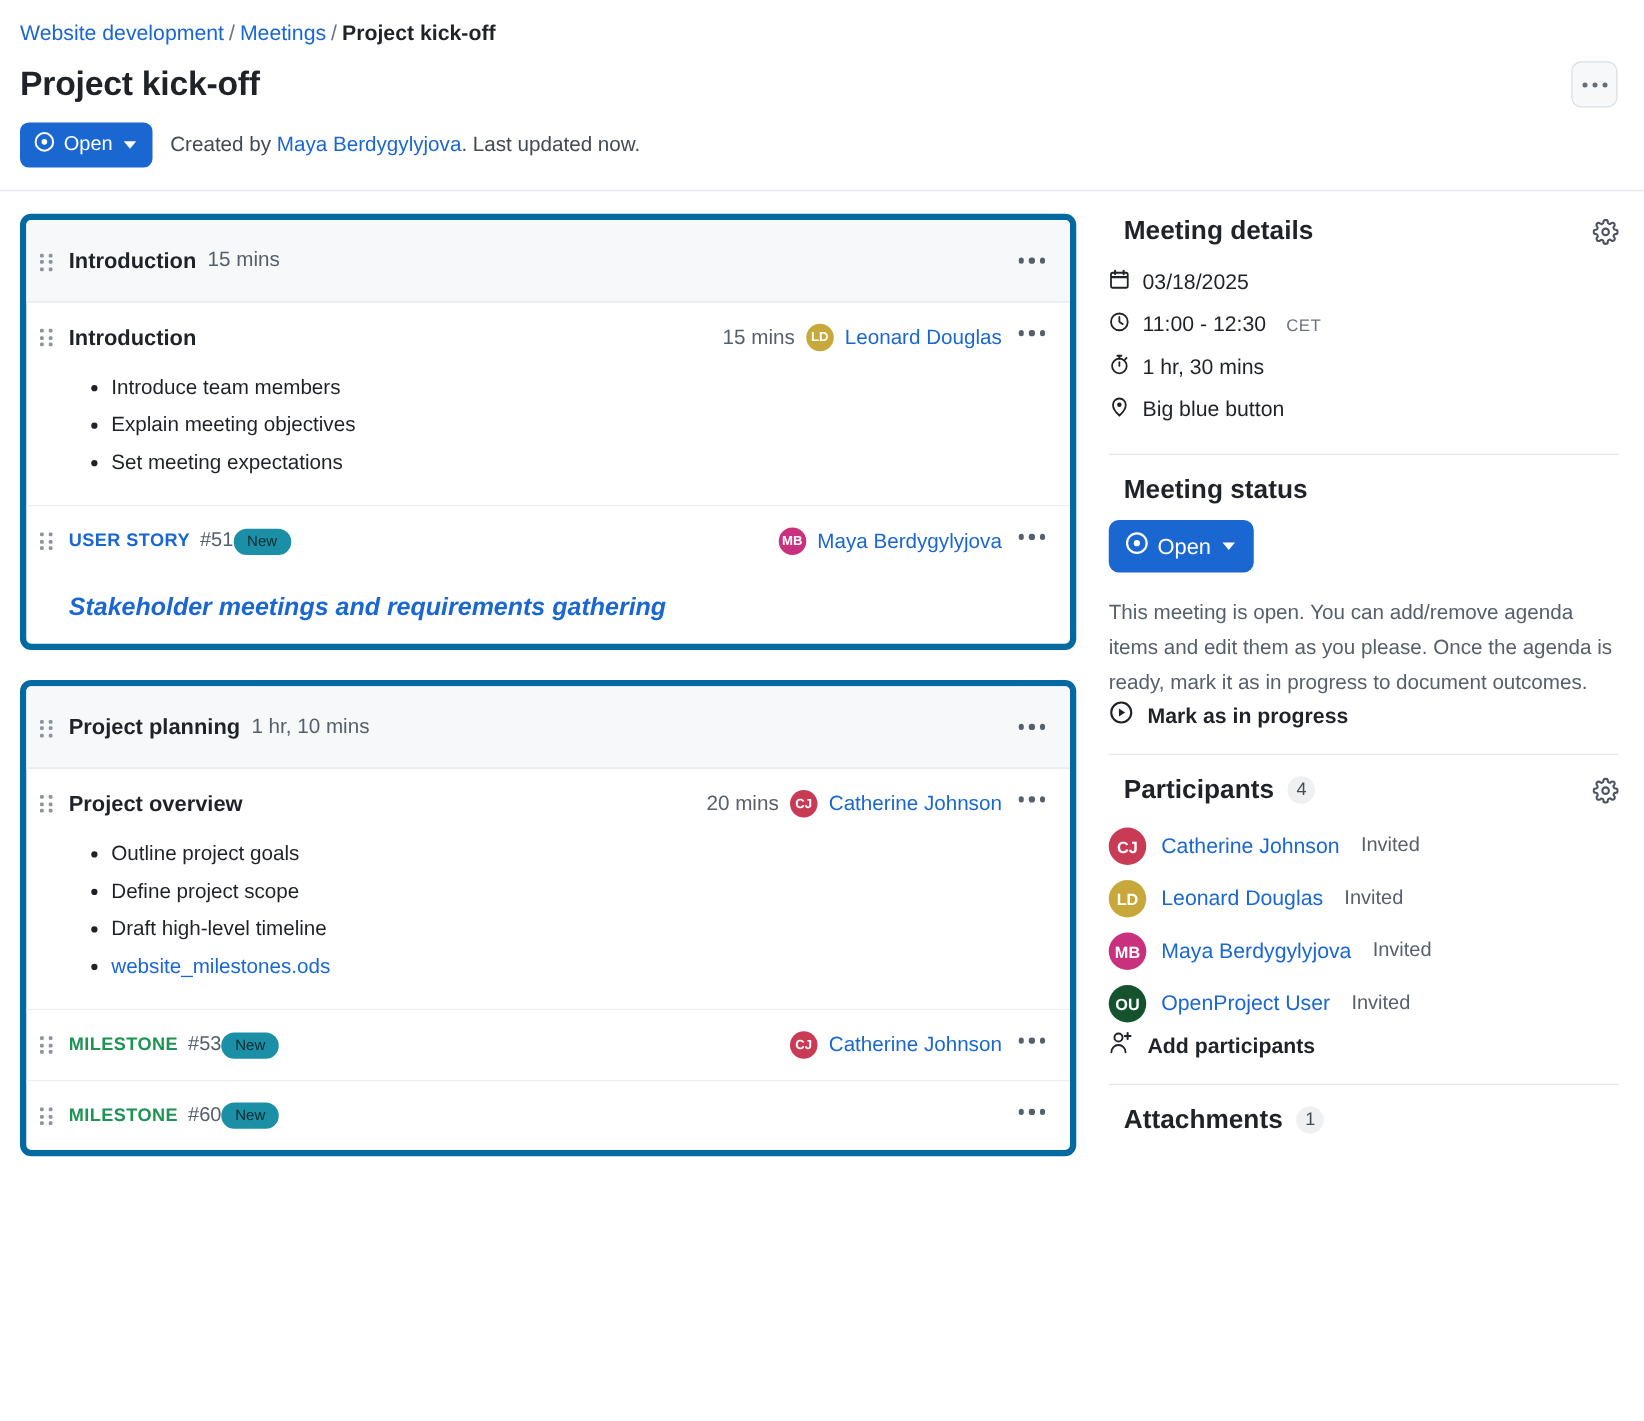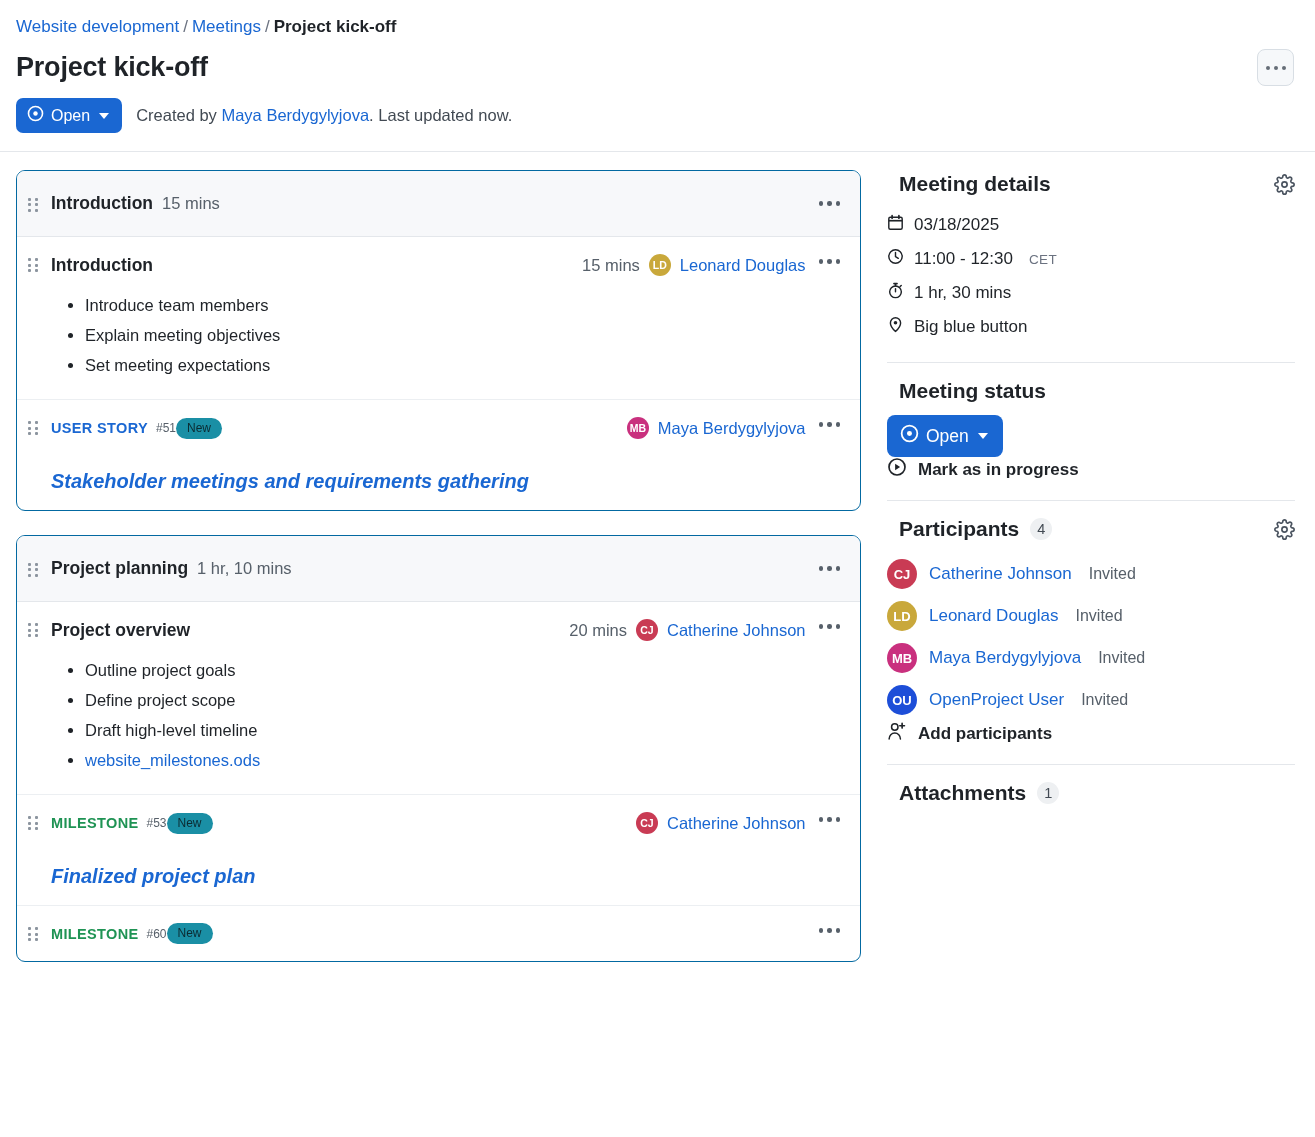--- a/index.html
+++ b/index.html
@@ -67,21 +67,21 @@
 
   .head-divider { height: 1px; background: #e4e7eb; }
 
   
   .cols { display: flex; align-items: flex-start; }
   .left-col { width: 877px; padding: 18px 16px 0 16px; }
   .right-col { width: 438px; padding: 20px 20px 0 10px; }
 
   
   .card {
-    border: 1px solid #0369a1;
+    border: 5px solid #0369a1;
     border-radius: 9px;
     overflow: hidden;
     background: #fff;
     margin-bottom: 24px;
   }
   .sec-head {
     background: #f7f8fa;
     border-bottom: 1px solid #e4e7eb;
     display: flex; align-items: center;
     padding: 22px 18px 22px 11px;
@@ -102,21 +102,21 @@
   .mins { font-size: 16.5px; color: #57606a; }
   .person { font-size: 16.5px; color: #1a67d2; }
 
   ul.notes { margin: 14px 0 2px 0; padding-left: 34px; }
   ul.notes li { font-size: 16.5px; line-height: 30px; color: #1f2328; }
   ul.notes li a { color: #1a67d2; }
 
   .wp-type { font-size: 14.5px; font-weight: bold; letter-spacing: 0.35px; }
   .wp-type.userstory { color: #1a67d2; }
   .wp-type.milestone { color: #1f9354; }
-  .wp-id { font-size: 12px; color: #57606a; margin-left: 8px; }
+  .wp-id { font-size: 16px; color: #57606a; margin-left: 8px; }
   .wp-badge {
     display: inline-block; 
     background: #1a8fa5; color: #0b2a31;
     border-radius: 13px; padding: 3px 11px 4px 11px;
     font-size: 12px; font-weight: normal;
   }
   .wp-subject {
     display: block; margin-top: 31px;
     font-size: 20px; font-weight: bold; color: #1a67d2; font-style: italic;
   }
@@ -361,21 +361,20 @@
         <div class="row-main">
           <div class="row-top">
             <span class="wp-type milestone">MILESTONE</span>
             <span class="wp-id">#53</span>
             <span class="wp-badge">New</span>
             <div class="row-right">
               <span class="avatar sm" style="background:#c93b54">CJ</span>
               <a href="#" class="person">Catherine Johnson</a>
             </div>
           </div>
-          <a href="#" class="wp-subject">Finalized project plan</a>
         </div>
         <span class="kebab">
             <i></i>
             <i></i>
             <i></i>
           </span>
       </div>
 
       <div class="row">
         <span class="handle">
@@ -470,20 +469,21 @@
       <button class="status-pill lg">
         <span>
           <svg width="19" height="19" viewBox="0 0 16 16" aria-hidden="true">
               <circle cx="8" cy="8" r="6.6" fill="none" stroke="#ffffff" stroke-width="1.5"></circle>
               <circle cx="8" cy="8" r="2.1" fill="#ffffff"></circle>
             </svg>
         </span>
         <span>Open</span>
         <span class="caret"></span>
       </button>
+      <p class="status-desc">This meeting is open. You can add/remove agenda items and edit them as you please. Once the agenda is ready, mark it as in progress to document outcomes.</p>
       <div class="action-link">
         <span>
           <svg width="20" height="20" viewBox="0 0 16 16" fill="none" stroke="#1f2328" stroke-width="1.35" aria-hidden="true">
               <circle cx="8" cy="8" r="6.4"></circle>
               <path d="M6.5 5.4l4 2.6-4 2.6z" fill="#1f2328" stroke="none"></path>
             </svg>
         </span>
         <span>Mark as in progress</span>
       </div>
     </div>
@@ -511,21 +511,21 @@
         <span class="avatar" style="background:#c9a83b">LD</span>
         <a href="#" class="p-name">Leonard Douglas</a>
         <span class="p-status">Invited</span>
       </div>
       <div class="participant">
         <span class="avatar" style="background:#c9307e">MB</span>
         <a href="#" class="p-name">Maya Berdygylyjova</a>
         <span class="p-status">Invited</span>
       </div>
       <div class="participant">
-        <span class="avatar" style="background:#1d4ed8">OU</span>
+        <span class="avatar" style="background:#14532d">OU</span>
         <a href="#" class="p-name">OpenProject User</a>
         <span class="p-status">Invited</span>
       </div>
 
       <div class="action-link">
         <span>
           <svg width="20" height="20" viewBox="0 0 18 18" fill="none" stroke="#1f2328" stroke-width="1.35" aria-hidden="true">
               <circle cx="7" cy="5.4" r="2.9"></circle>
               <path d="M1.9 16.1c0-3.1 2.3-5.3 5.1-5.3s5.1 2.2 5.1 5.3" stroke-linecap="round"></path>
               <path d="M13.6 2.2v4.2M11.5 4.3h4.2" stroke-linecap="round" stroke-width="1.5"></path>

